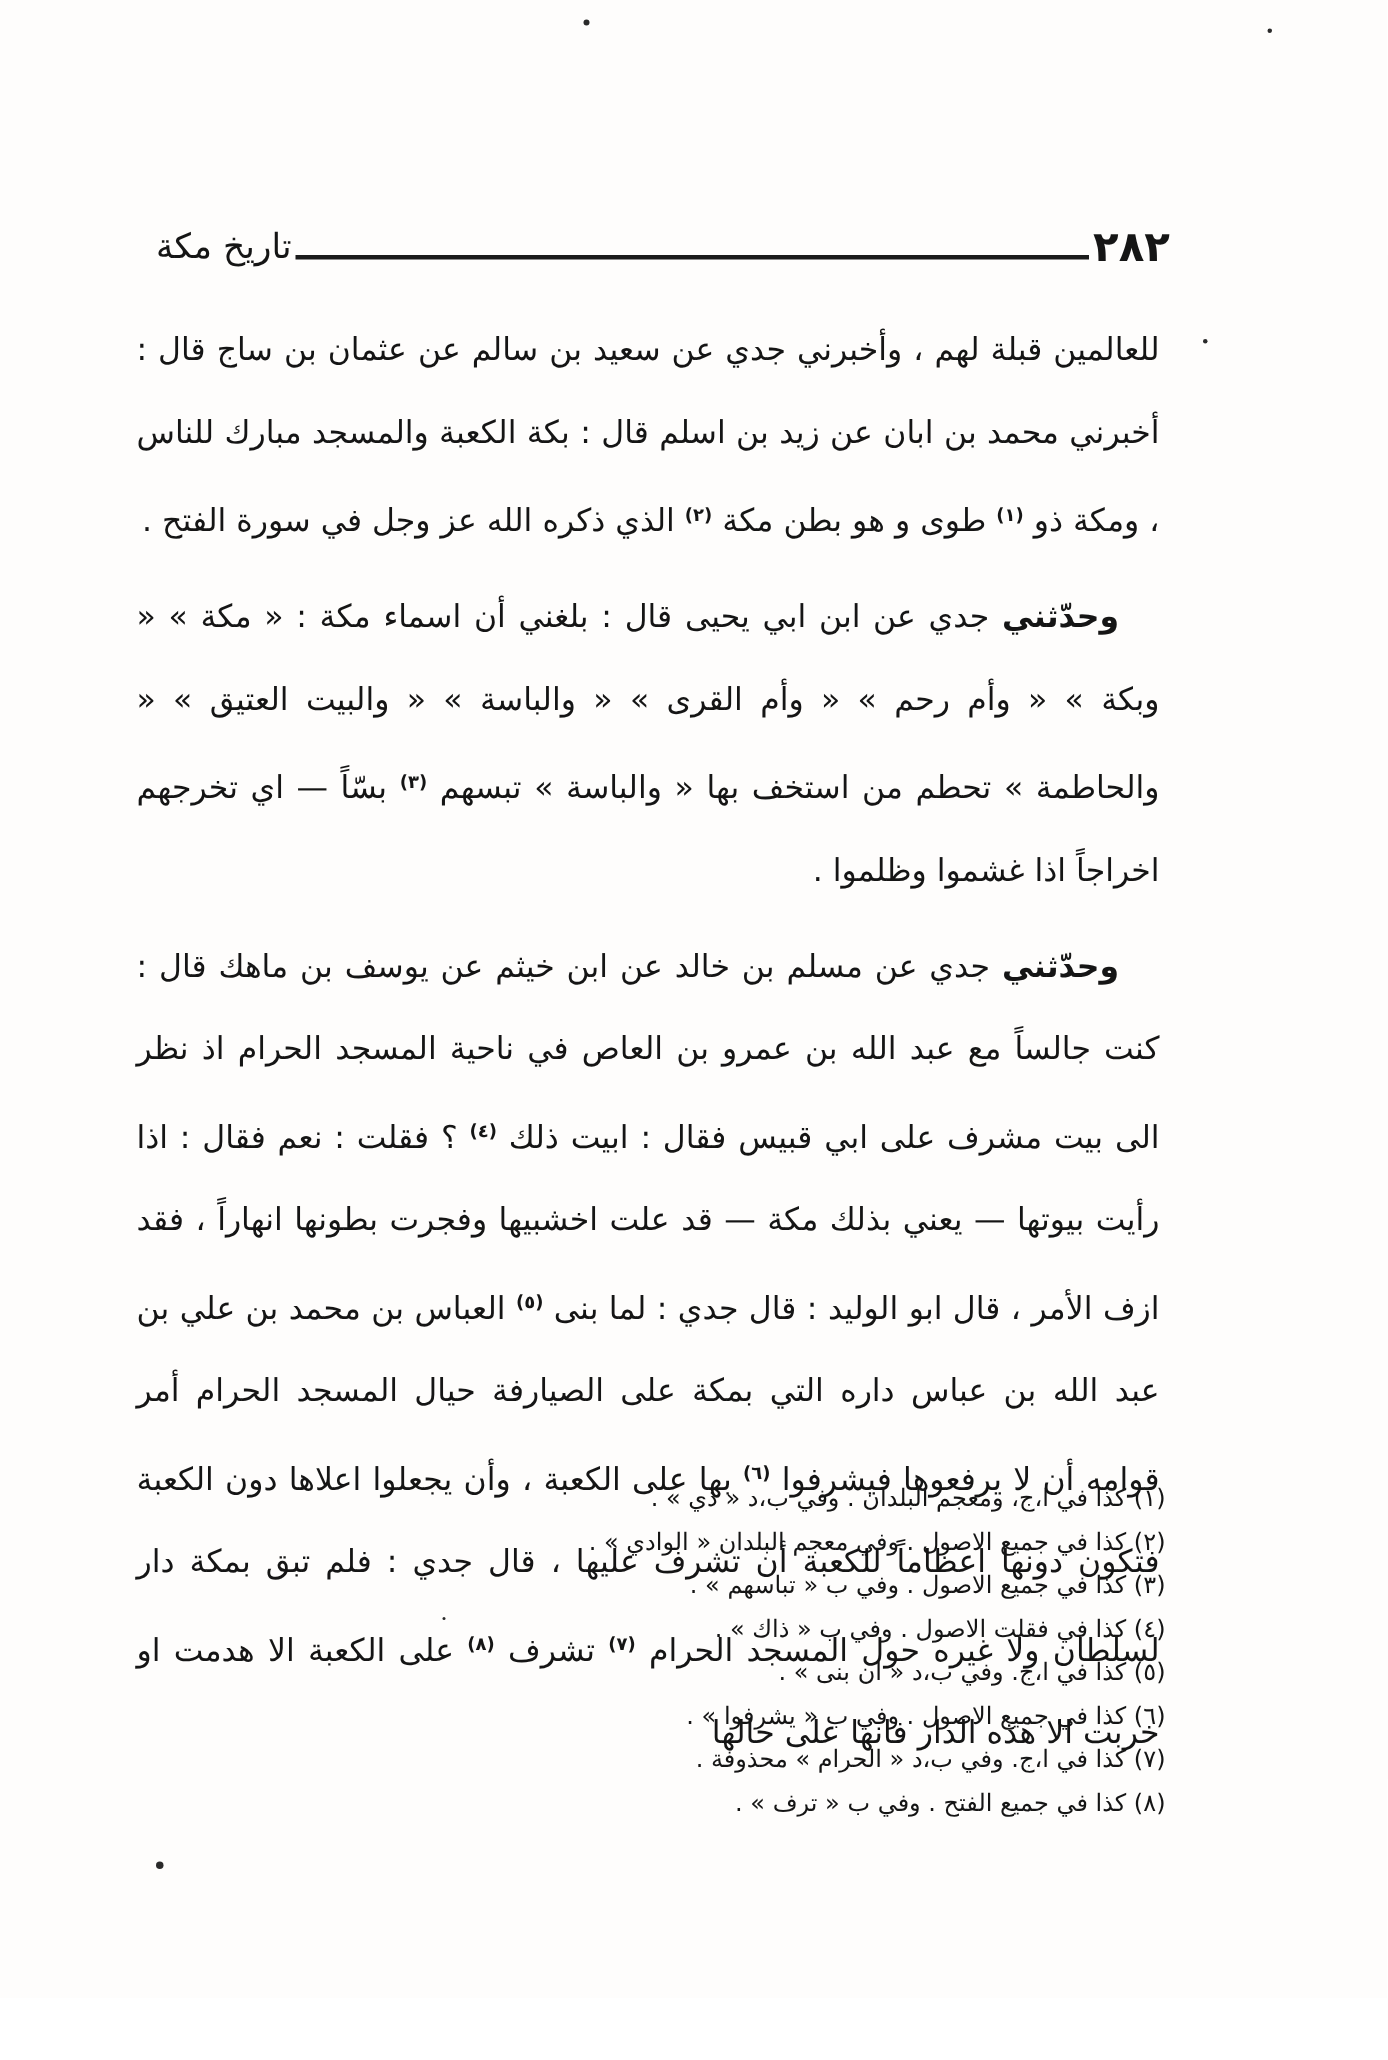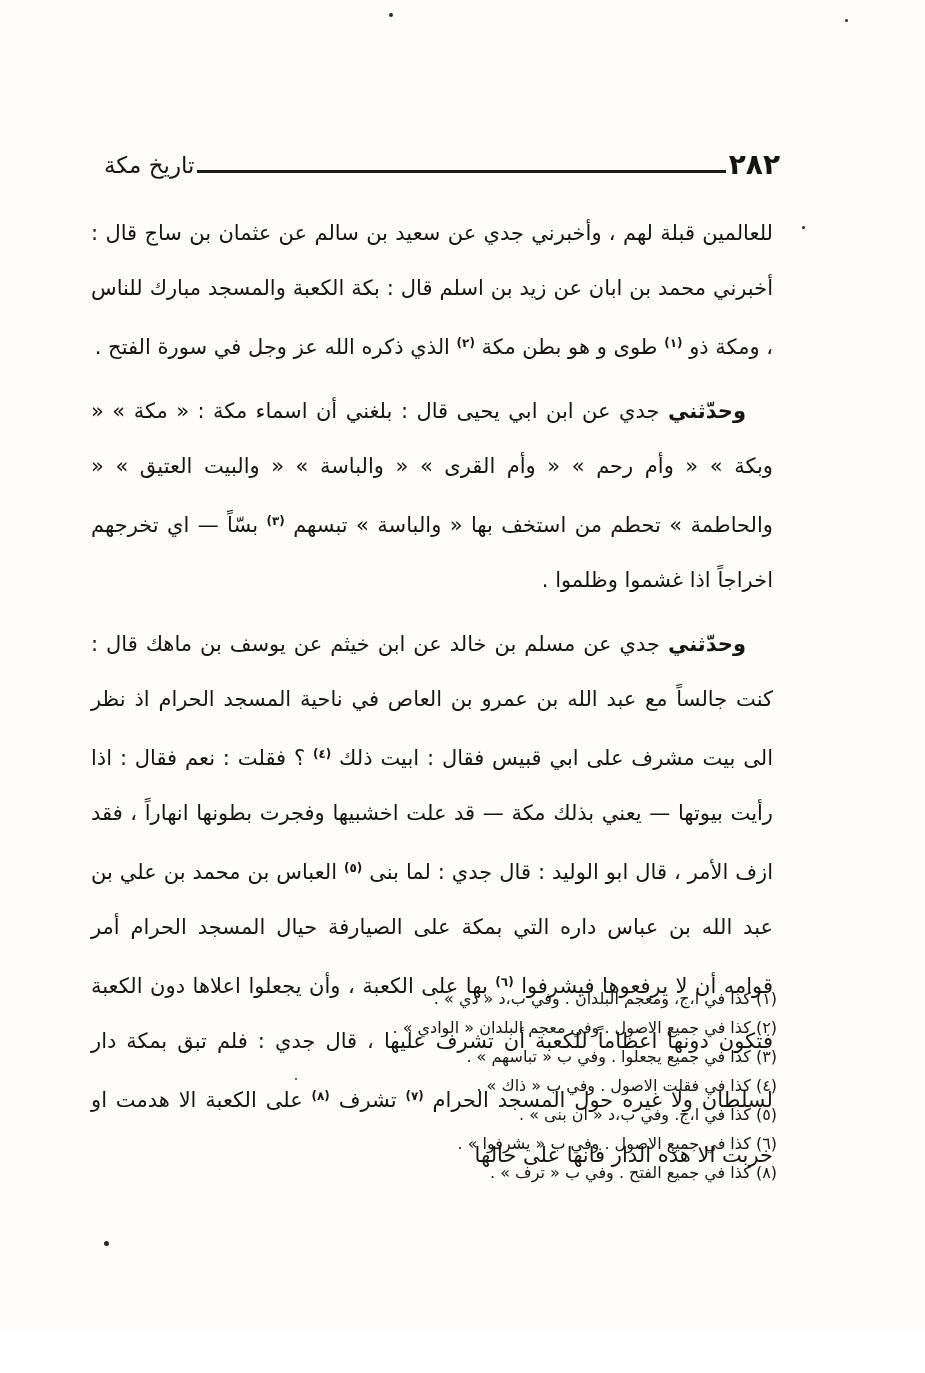--- a/index.html
+++ b/index.html
@@ -59,24 +59,25 @@
 
   <div class="body-text">
       <p class=""><span class="seg-normal">للعالمين قبلة لهم ، وأخبرني جدي عن سعيد بن سالم عن عثمان بن ساج قال : أخبرني محمد بن ابان عن زيد بن اسلم قال : بكة الكعبة والمسجد مبارك للناس ، ومكة ذو </span><span class="seg-sup">(١)</span><span class="seg-normal"> طوى و هو بطن مكة </span><span class="seg-sup">(٢)</span><span class="seg-normal"> الذي ذكره الله عز وجل في سورة الفتح .</span></p>
       <p class="indent"><span class="seg-bold">وحدّثني</span><span class="seg-normal"> جدي عن ابن ابي يحيى قال : بلغني أن اسماء مكة : « مكة » « وبكة » « وأم رحم » « وأم القرى » « والباسة » « والبيت العتيق » « والحاطمة » تحطم من استخف بها « والباسة » تبسهم </span><span class="seg-sup">(٣)</span><span class="seg-normal"> بسّاً — اي تخرجهم اخراجاً اذا غشموا وظلموا .</span></p>
       <p class="indent"><span class="seg-bold">وحدّثني</span><span class="seg-normal"> جدي عن مسلم بن خالد عن ابن خيثم عن يوسف بن ماهك قال : كنت جالساً مع عبد الله بن عمرو بن العاص في ناحية المسجد الحرام اذ نظر الى بيت مشرف على ابي قبيس فقال : ابيت ذلك </span><span class="seg-sup">(٤)</span><span class="seg-normal"> ؟ فقلت : نعم فقال : اذا رأيت بيوتها — يعني بذلك مكة — قد علت اخشبيها وفجرت بطونها انهاراً ، فقد ازف الأمر ، قال ابو الوليد : قال جدي : لما بنى </span><span class="seg-sup">(٥)</span><span class="seg-normal"> العباس بن محمد بن علي بن عبد الله بن عباس داره التي بمكة على الصيارفة حيال المسجد الحرام أمر قوامه أن لا يرفعوها فيشرفوا </span><span class="seg-sup">(٦)</span><span class="seg-normal"> بها على الكعبة ، وأن يجعلوا اعلاها دون الكعبة فتكون دونها اعظاماً للكعبة أن تشرف عليها ، قال جدي : فلم تبق بمكة دار لسلطان ولا غيره حول المسجد الحرام </span><span class="seg-sup">(٧)</span><span class="seg-normal"> تشرف </span><span class="seg-sup">(٨)</span><span class="seg-normal"> على الكعبة الا هدمت او خربت الا هذه الدار فانها على حالها</span></p>
     </div>
 
   <div class="footnotes">
       <div class="footnote"><span class="fn-num">(١)</span><span class="fn-text"> كذا في ا،ج، ومعجم البلدان . وفي ب،د « ذي » .</span></div>
       <div class="footnote"><span class="fn-num">(٢)</span><span class="fn-text"> كذا في جميع الاصول . وفي معجم البلدان « الوادي » .</span></div>
-      <div class="footnote"><span class="fn-num">(٣)</span><span class="fn-text"> كذا في جميع يجعلوا . وفي ب « تباسهم » .</span></div>
+      <div class="footnote"><span class="fn-num">(٣)</span><span class="fn-text"> كذا في جميع الاصول . وفي ب « تباسهم » .</span></div>
       <div class="footnote"><span class="fn-num">(٤)</span><span class="fn-text"> كذا في فقلت الاصول . وفي ب « ذاك » .</span></div>
       <div class="footnote"><span class="fn-num">(٥)</span><span class="fn-text"> كذا في ا،ج. وفي ب،د « ان بنى » .</span></div>
       <div class="footnote"><span class="fn-num">(٦)</span><span class="fn-text"> كذا في جميع الاصول . وفي ب « يشرفوا » .</span></div>
+      <div class="footnote"><span class="fn-num">(٧)</span><span class="fn-text"> كذا في ا،ج. وفي ب،د « الحرام » محذوفة .</span></div>
       <div class="footnote"><span class="fn-num">(٨)</span><span class="fn-text"> كذا في جميع الفتح . وفي ب « ترف » .</span></div>
     </div>
 
   <div class="speck s1"></div>
   <div class="speck s2"></div>
   <div class="speck s3"></div>
   <div class="speck s4"></div>
   <div class="speck s5"></div>
 
 </div>

